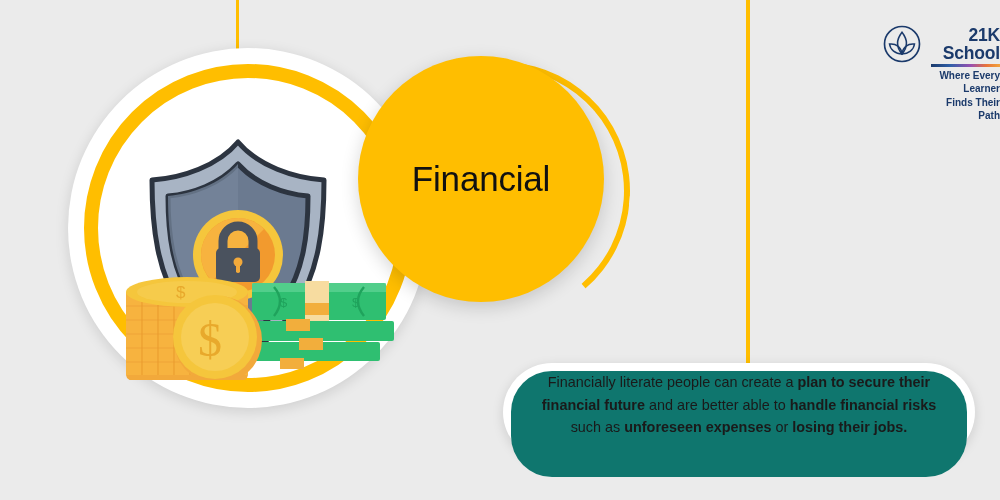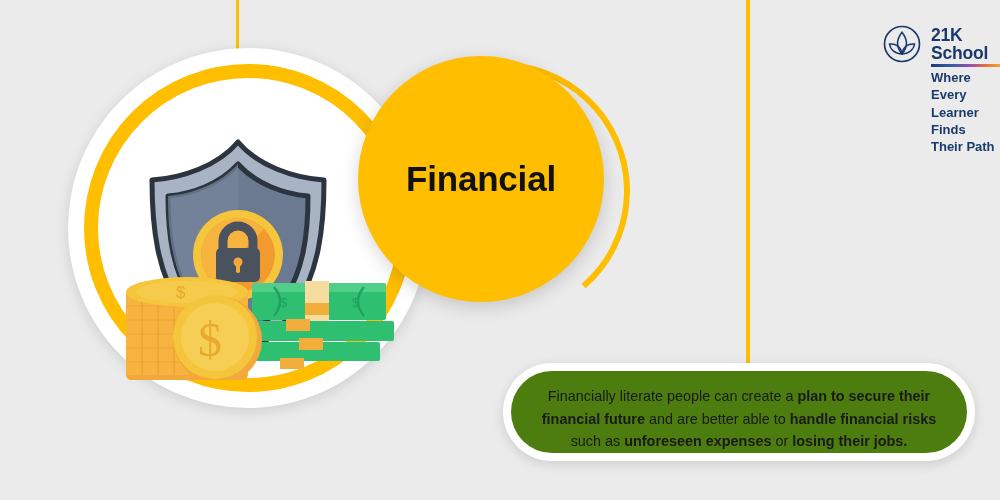--- a/index.html
+++ b/index.html
@@ -57,55 +57,55 @@
     border-right-color:#FFBE00;
     transform:rotate(4deg);
   }
   .title-circle {
     position:absolute; left:358px; top:56px; width:246px; height:246px;
     border-radius:50%; background:#FFBE00;
     box-shadow:0 5px 18px rgba(0,0,0,0.16);
     display:flex; align-items:center; justify-content:center;
   }
   .title-text {
-    color:#111111; font-size:35px; font-weight:bold;
+    color:#111111; font-size:35px; font-weight:normal;
     line-height:1.18; text-align:right; letter-spacing:-0.2px;
   }
 
   
   .pill-rim {
     position:absolute; left:503px; top:363px; width:472px; height:98px;
     border-radius:49px; background:#ffffff;
     box-shadow:0 3px 12px rgba(0,0,0,0.13);
   }
   .pill {
-    position:absolute; left:511px; top:371px; width:456px; height:82px;
-    border-radius:41px; background:#4d7c0f;
-    display:flex; align-items:flex-end; justify-content:center;
+    position:absolute; left:511px; top:371px; width:456px; height:106px;
+    border-radius:41px; background:#0f766e;
+    display:flex; align-items:flex-start; justify-content:center;
   }
   .pill-text {
     color:#1a1a1a; font-size:14.4px; line-height:1.57;
     text-align:center; padding:0 24px;
   }
   .pill-text b { font-weight:bold; }
 
   
-  .logo { position:absolute; left:882px; top:24px; display:flex; align-items:flex-start; gap:9px; }
+  .logo { position:absolute; left:882px; top:24px; display:flex; align-items:flex-start; gap:9px;text-align:right; }
   .logo-mark { width:40px; height:40px; flex:none; }
   .logo-words { padding-top:2px; }
   .logo-name {
     font-size:17.5px; font-weight:bold; color:#1b3a6b; letter-spacing:-0.2px;
     line-height:1.05;
   }
   .logo-underline {
     width:100%; height:2.5px; margin:1.5px 0 2.5px 0;
     background:linear-gradient(90deg,#1b3a6b 0%,#2f5fa8 28%,#9a4fb0 58%,#e8733a 80%,#f2a33c 100%);
   }
   .logo-tag {
-    font-size:13px; font-weight:bold; color:#1b3a6b; line-height:1.32;
+    font-size:10px; font-weight:bold; color:#1b3a6b; line-height:1.32;
   }
 </style>
 </head>
 <body>
 
 <div class="stage">
 
   <div class="conn-line-left"></div>
   <div class="conn-node-left"></div>
   <div class="conn-line-right"></div>

